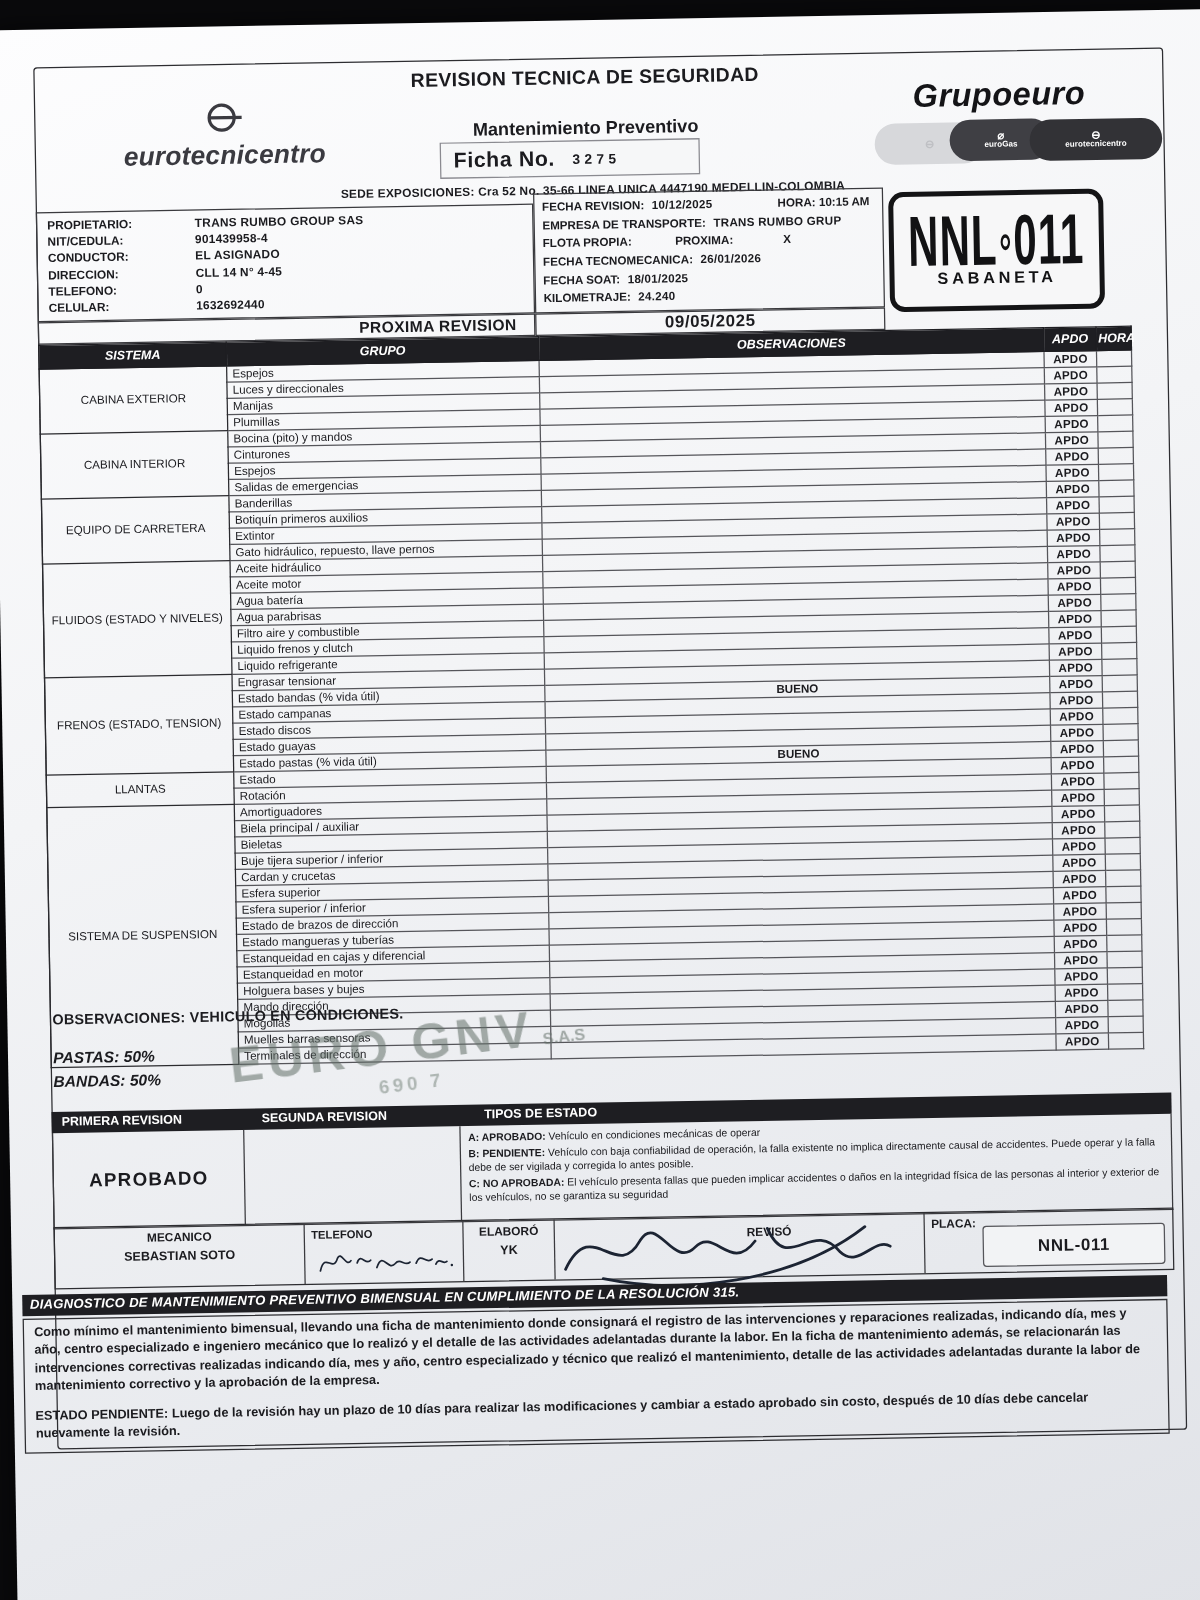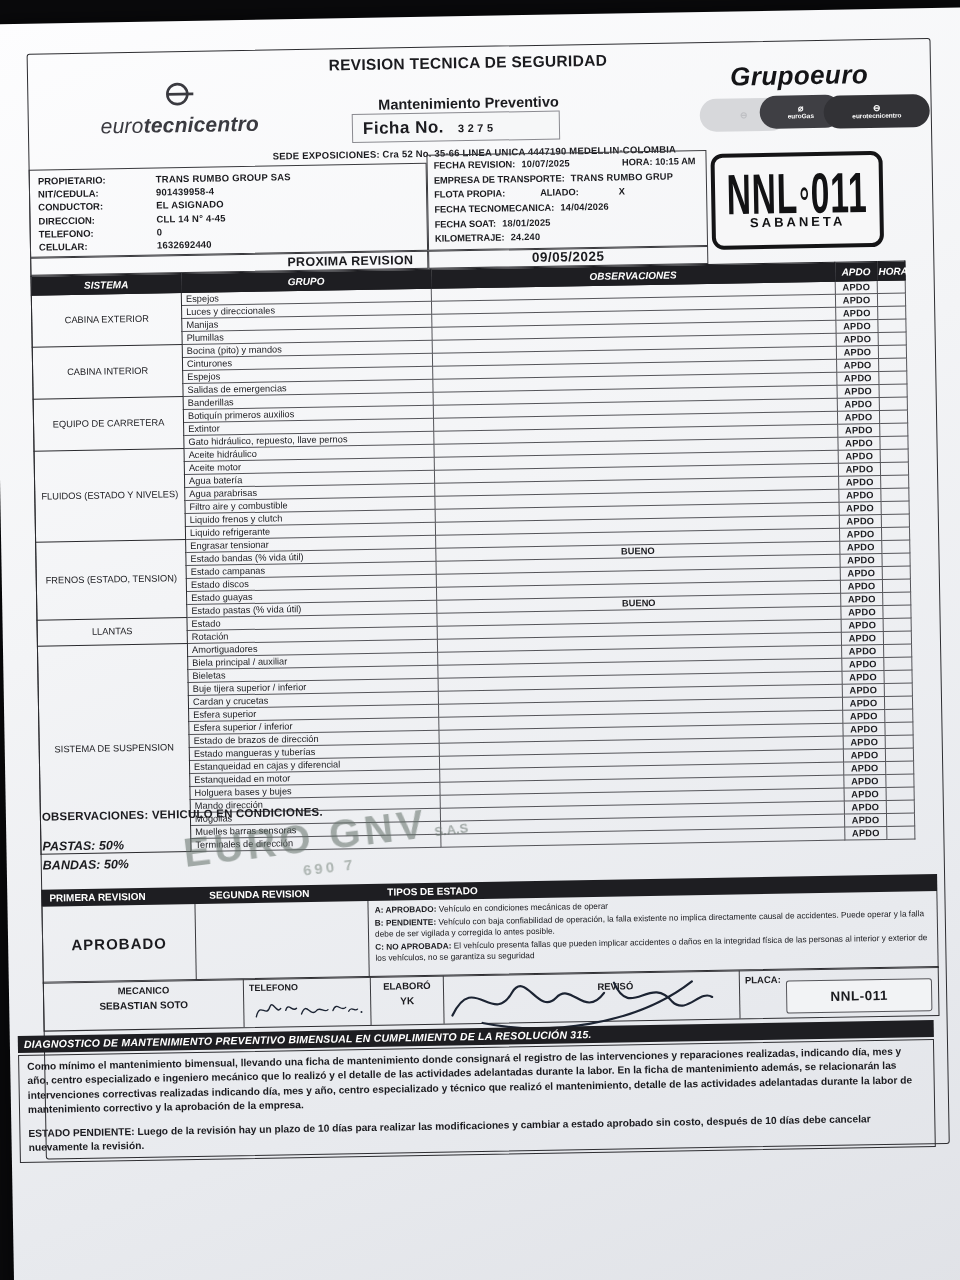--- a/index.html
+++ b/index.html
@@ -22,21 +22,21 @@
   }
   
   .title{left:305px;top:38px;width:340px;text-align:center;font-size:15.5px;font-weight:700;letter-spacing:.3px;}
   .subtitle{left:330px;top:79px;width:290px;text-align:center;font-size:14.5px;font-weight:700;}
   .ficha-box{left:358px;top:96px;width:196px;height:27px;border:1px solid #8a8a90;background:#f6f7f8;display:flex;align-items:center;padding-left:10px;}
   .ficha-label{font-size:17px;font-weight:800;letter-spacing:.5px;}
   .ficha-number{font-size:11px;font-weight:700;letter-spacing:3.5px;margin-left:14px;margin-top:3px;}
   .logo-left{left:66px;top:58px;width:240px;text-align:center;}
   .logo-left svg{display:block;margin:0 auto 4px auto;}
   .logo-left .wordmark{font-size:21px;font-style:italic;color:#3a3a40;letter-spacing:.2px;}
-  .logo-left .wm-light{font-weight:400;margin-top:32px;}
+  .logo-left .wm-light{font-weight:700;margin-top:32px;}
   .logo-left .wm-bold{font-weight:700;}
   .brand-right{left:706px;top:50px;width:200px;}
   .grupoeuro{font-size:26px;font-weight:800;font-style:italic;letter-spacing:.4px;color:#141417;text-align:center;}
   .pills{position:relative;height:40px;margin-top:4px;}
   .pill{position:absolute;height:33px;border-radius:17px;display:flex;flex-direction:column;align-items:center;justify-content:center;color:#fff;font-size:6.5px;font-weight:700;}
   .pill .pill-ico{font-size:9px;line-height:8px;}
   .pill1{left:0;top:2px;width:88px;background:#d7d8db;color:#bfc0c4;}
   .pill2{left:60px;top:0;width:82px;background:#3f3f44;z-index:2;}
   .pill3{left:124px;top:1px;width:106px;background:#323236;z-index:3;}
   .sede-line{left:30px;top:131px;width:900px;text-align:center;font-size:9.5px;font-weight:700;letter-spacing:.2px;}
@@ -176,35 +176,35 @@
           <span class="lbl">CELULAR:</span>
           <span class="val">1632692440</span>
         </div>
       </div>
   </div>
   <div class="abs proxima-strip">PROXIMA REVISION</div>
 
   <div class="abs vehicle-box">
     <div class="v-row">
       <span class="vl">FECHA REVISION:</span>
-      <span class="vv">10/07/2025</span>
+      <span class="vv">10/12/2025</span>
       <span class="v-hora">HORA: 10:15 AM</span>
     </div>
     <div class="v-row">
       <span class="vl">EMPRESA DE TRANSPORTE:</span>
       <span class="vv">TRANS RUMBO GRUP</span>
     </div>
     <div class="v-row">
       <span class="vl" style="width:100px">FLOTA PROPIA:</span>
-      <span class="vl">ALIADO:</span>
+      <span class="vl">PROXIMA:</span>
       <span class="v-x">X</span>
     </div>
     <div class="v-row">
       <span class="vl">FECHA TECNOMECANICA:</span>
-      <span class="vv">14/04/2026</span>
+      <span class="vv">26/01/2026</span>
     </div>
     <div class="v-row">
       <span class="vl">FECHA SOAT:</span>
       <span class="vv">18/01/2025</span>
     </div>
     <div class="v-row">
       <span class="vl">KILOMETRAJE:</span>
       <span class="vv">24.240</span>
     </div>
   </div>

